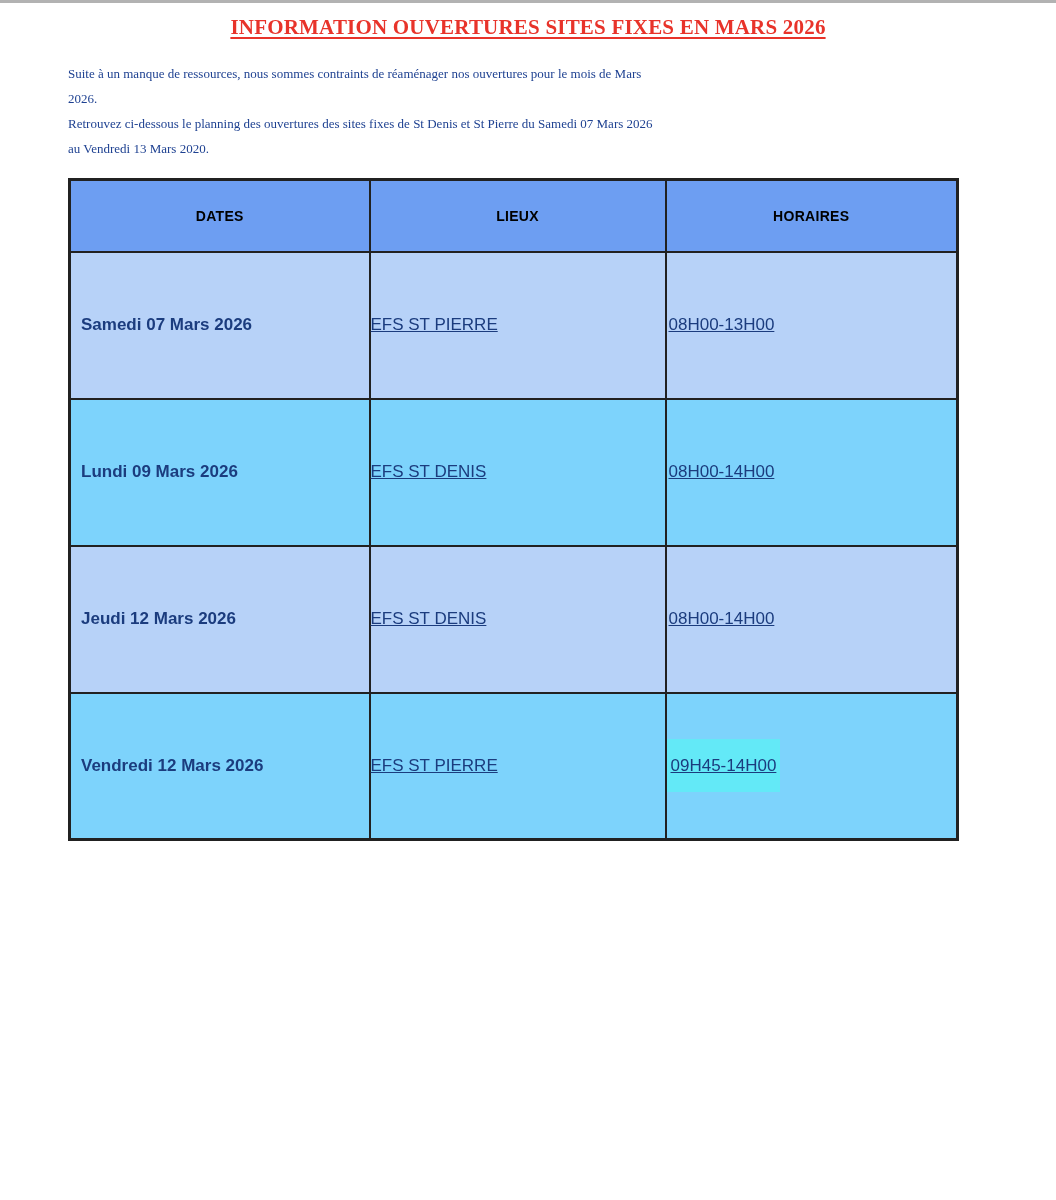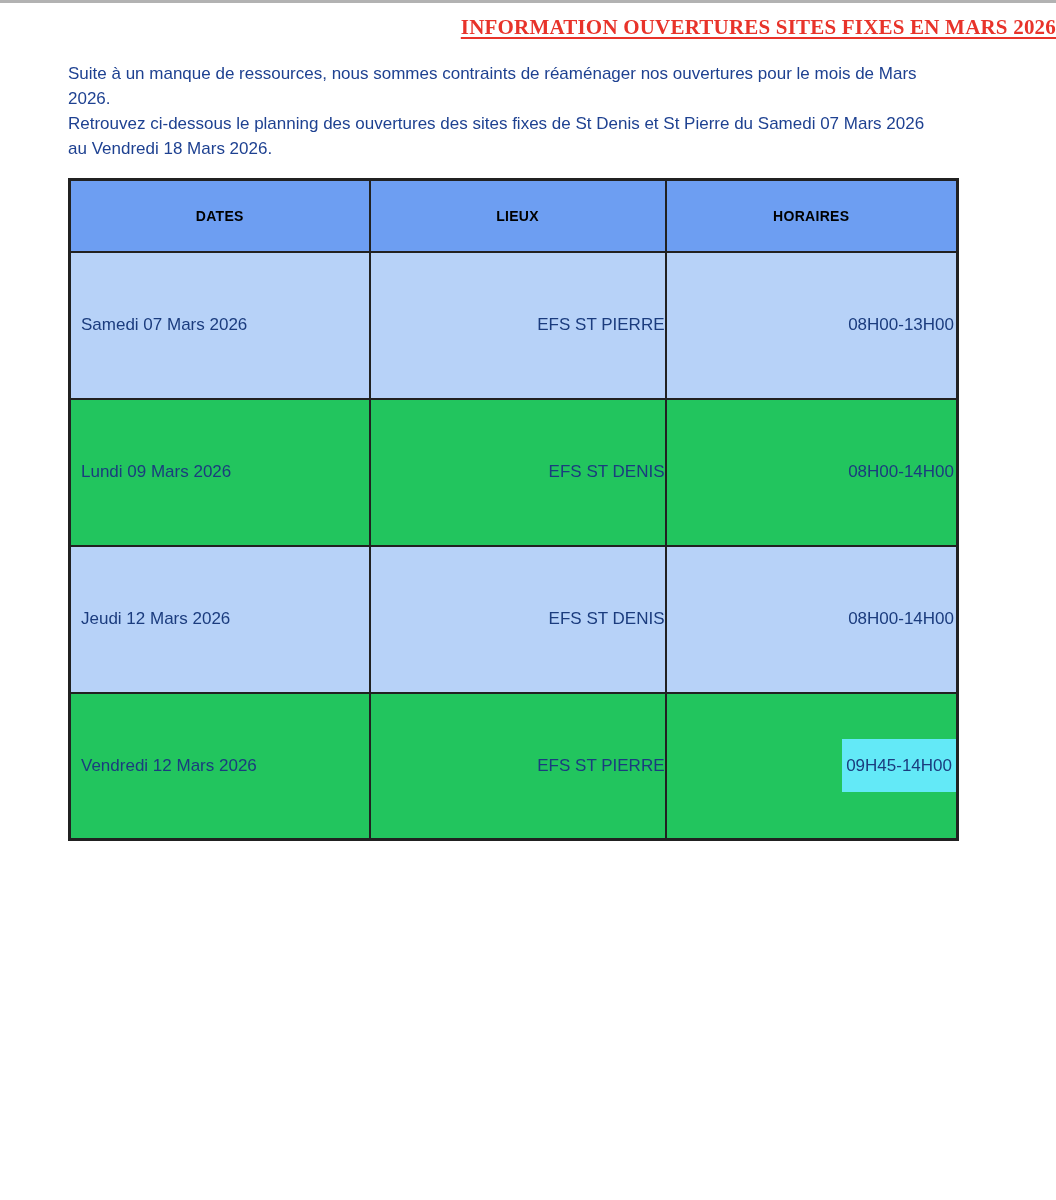--- a/index.html
+++ b/index.html
@@ -25,35 +25,36 @@
   }
   .top-edge {
     position: absolute;
     top: 0; left: 0;
     width: 100%;
     height: 3px;
     background: var(--top-edge);
   }
   .page-title {
     margin-top: 15px;
-    text-align: right;
+    text-align: center;
     font-family: "Liberation Serif", serif;
     font-weight: bold;
     font-size: 21px;
     color: var(--title-red);
     text-decoration: underline;
     text-decoration-thickness: 2px;
     text-underline-offset: 3px;
     letter-spacing: 0.2px;
   }
   .intro {
     margin: 21px 20px 0 68px;
-    font-size: 17px;
+    font-size: 13px;
     line-height: 25px;
     color: var(--body-blue);
+    font-family: Liberation Serif, serif;
   }
   .intro .line { white-space: nowrap; }
   table.schedule {
     margin: 17px 0 0 68px;
     width: 888px;
     table-layout: fixed;
     border-collapse: collapse;
     border: 3px solid var(--border-color);
   }
   table.schedule th,
@@ -71,47 +72,47 @@
     font-size: 14px;
     letter-spacing: 0.3px;
     text-align: center;
     vertical-align: middle;
   }
   tbody td {
     height: 147px;
     font-size: 17px;
     color: var(--cell-blue);
     vertical-align: middle;
-    background: #22c55e;
+    background: #7dd3fc;
   }
   tbody tr.shaded td { background: var(--row-bg); }
   td.date {
-    font-weight: normal;
+    font-weight: bold;
     text-align: left;
     padding-left: 10px;
   }
-  td.lieu, td.horaire { text-align: right; }
+  td.lieu, td.horaire { text-align: left; text-decoration: underline; }
   .time { padding: 1px 2px; }
   .time.highlight { background: var(--highlight); padding: 17px 4px; }
 </style>
 </head>
 <body>
 
 <div class="top-edge"></div>
 
 <h1 class="page-title">INFORMATION OUVERTURES SITES FIXES EN MARS 2026</h1>
 
 <div class="intro">
   <div>
     <div class="line">Suite à un manque de ressources, nous sommes contraints de réaménager nos ouvertures pour le mois de Mars</div>
     <div class="line">2026.</div>
   </div>
   <div>
     <div class="line">Retrouvez ci-dessous le planning des ouvertures des sites fixes de St Denis et St Pierre du Samedi 07 Mars 2026</div>
-    <div class="line">au Vendredi 18 Mars 2026.</div>
+    <div class="line">au Vendredi 13 Mars 2020.</div>
   </div>
 </div>
 
 <table class="schedule">
   <colgroup>
     <col class="c-dates">
       <col class="c-lieux">
       <col class="c-horaires">
   </colgroup>
   <thead>

